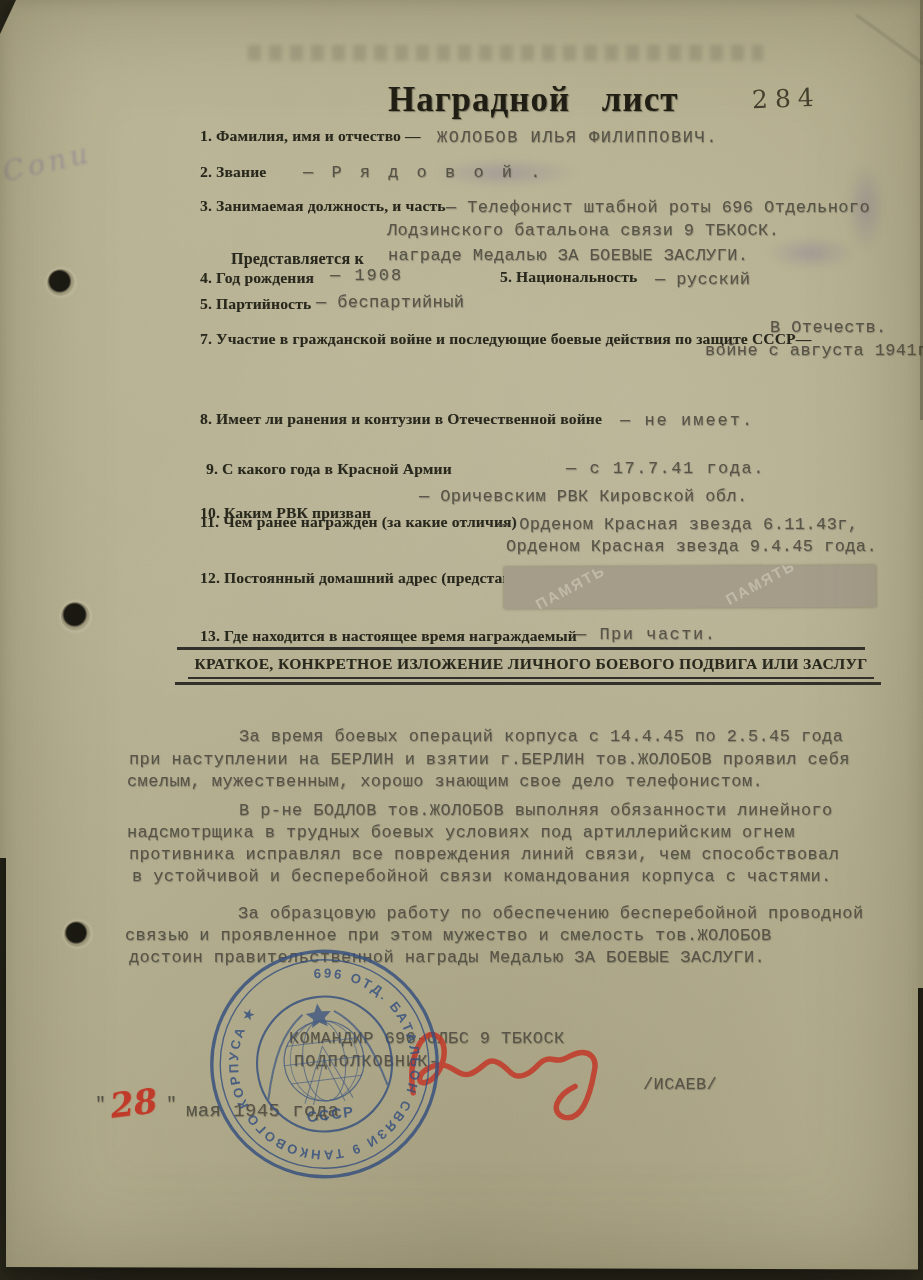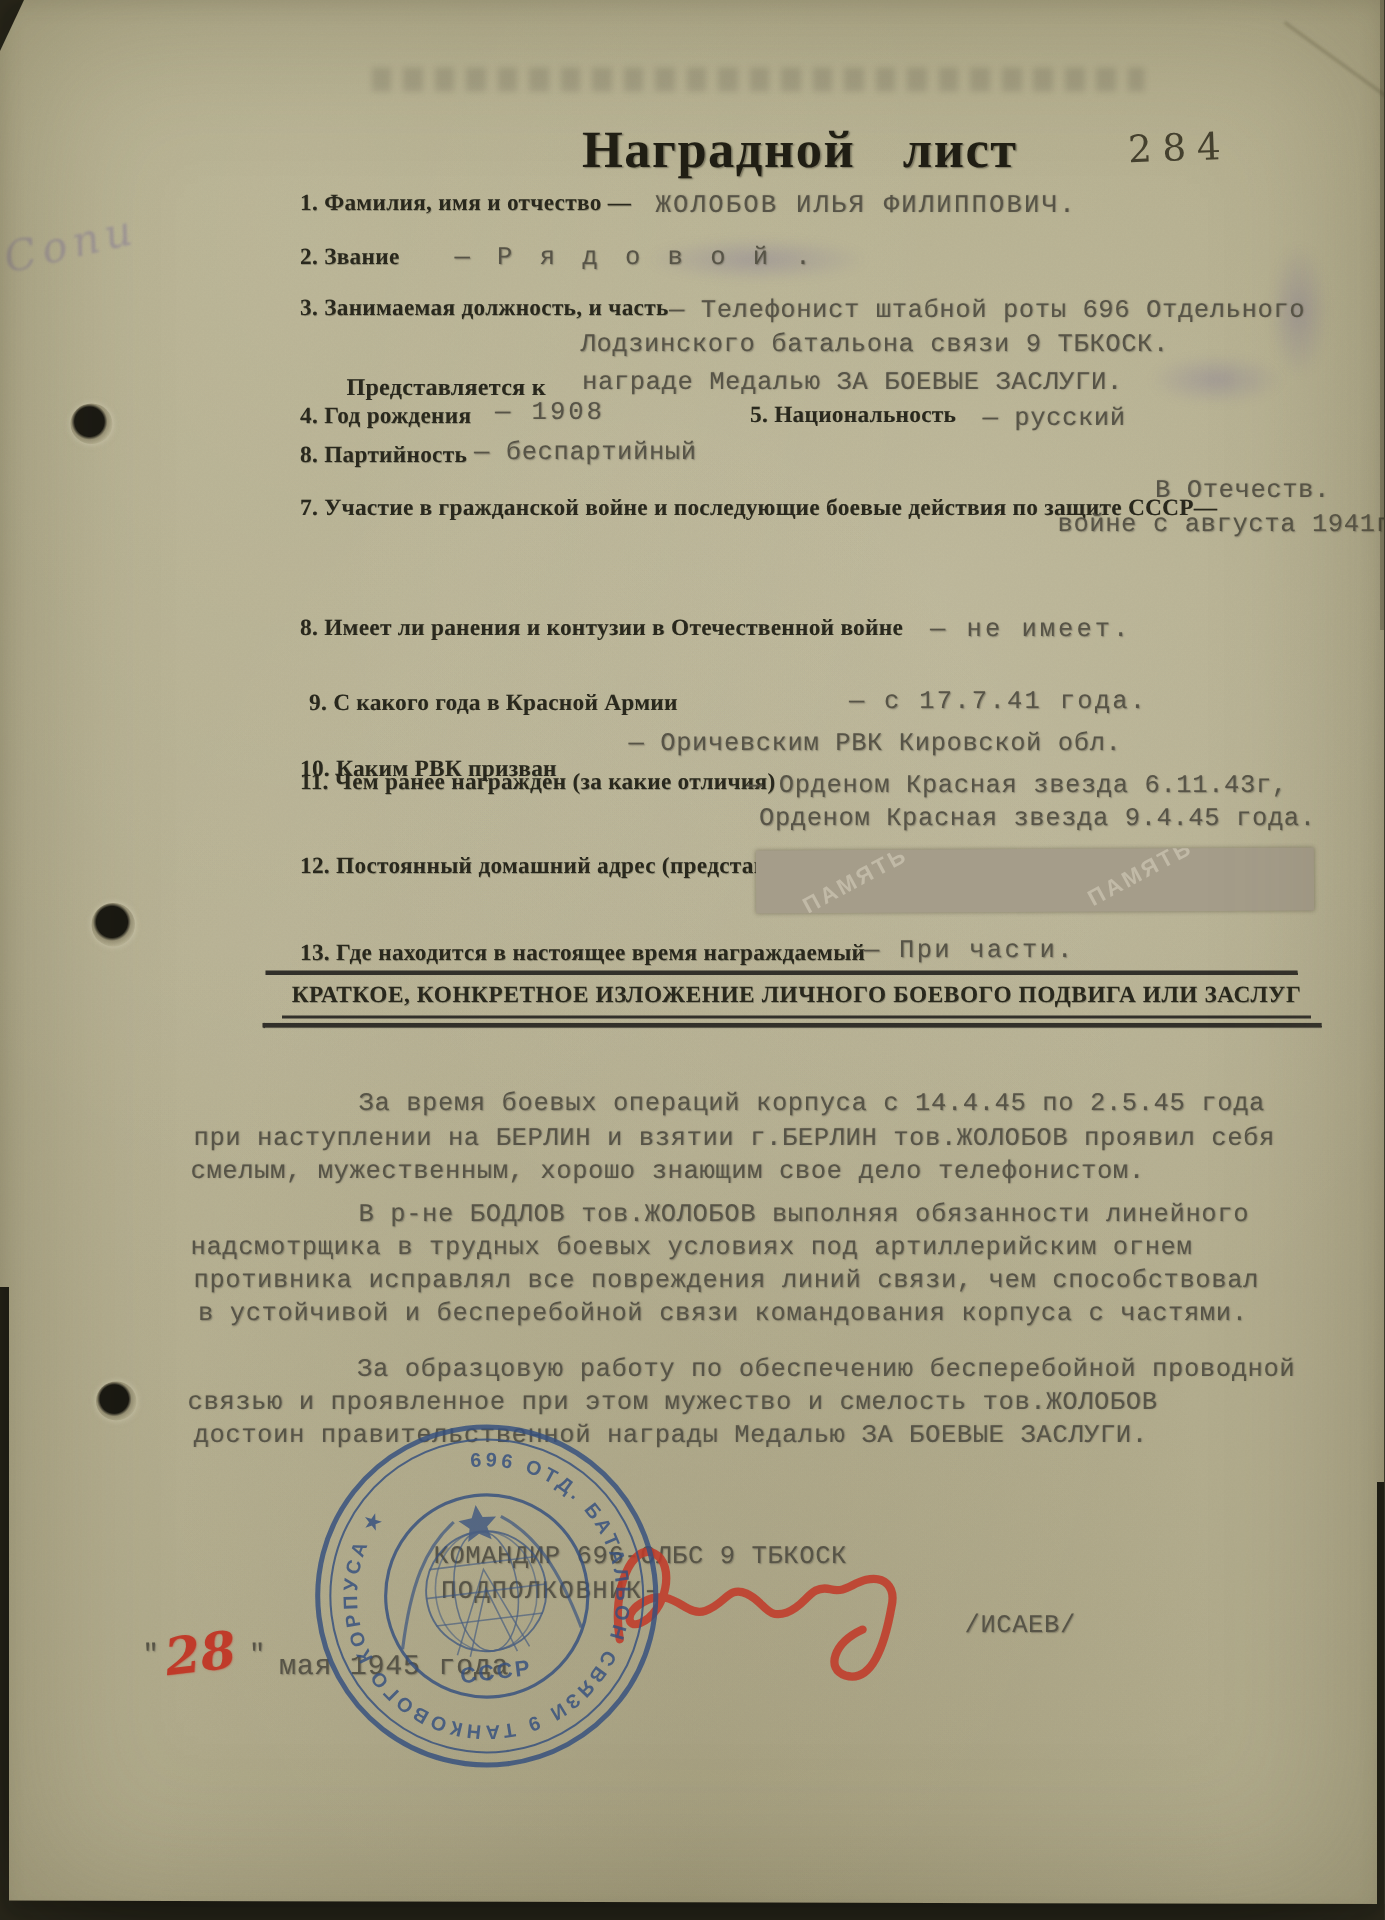--- a/index.html
+++ b/index.html
@@ -129,21 +129,21 @@
 
   <div class="abs lbl e-prl">Представляется к</div>
   <div class="abs typed e-prv">награде Медалью ЗА БОЕВЫЕ ЗАСЛУГИ.</div>
 
   <div class="abs lbl e-f4l">4. Год рождения</div>
   <div class="abs typed e-f4v">— 1908</div>
 
   <div class="abs lbl e-f5l">5. Национальность</div>
   <div class="abs typed e-f5v">— русский</div>
 
-  <div class="abs lbl e-f6l">8. Партийность</div>
+  <div class="abs lbl e-f6l">5. Партийность</div>
   <div class="abs typed e-f6v">— беспартийный</div>
 
   <div class="abs lbl e-f7l">7. Участие в гражданской войне и последующие боевые действия по защите СССР—</div>
   <div class="abs typed e-f7v1">В Отечеств.</div>
   <div class="abs typed e-f7v2">войне с августа 1941г.</div>
 
   <div class="abs lbl e-f8l">8. Имеет ли ранения и контузии в Отечественной войне</div>
   <div class="abs typed e-f8v">— не имеет.</div>
 
   <div class="abs lbl e-f9l">9. С какого года в Красной Армии</div>

